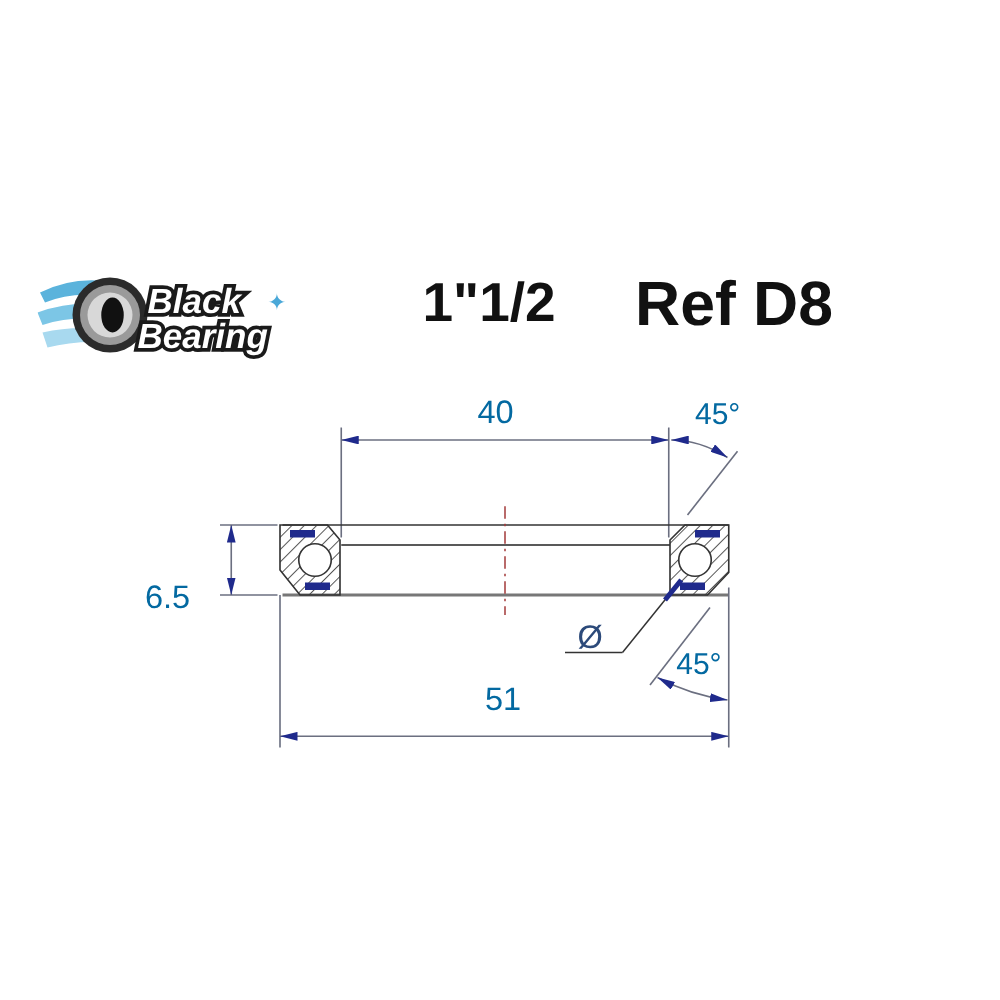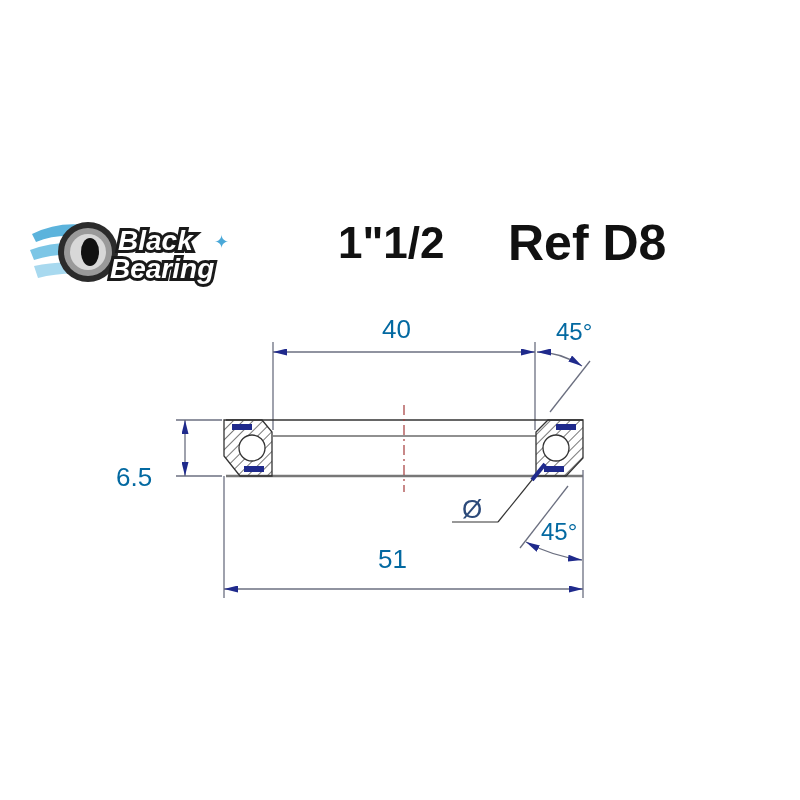--- a/index.html
+++ b/index.html
@@ -99,13 +99,13 @@
     <line x1="224" y1="476" x2="224" y2="598" stroke="#6b6f80" stroke-width="1.3"></line>
     <line x1="224" y1="589" x2="583" y2="589" stroke="#6b6f80" stroke-width="1.3" marker-start="url(#arr)" marker-end="url(#arr)"></line>
   </g>
 </svg>
 
 <div class="abs dim" style="left:382px; top:314px;">40</div>
 <div class="abs dim" style="left:556px; top:318px; font-size:24px;">45°</div>
 <div class="abs dim" style="left:116px; top:434px;margin-top:28px;">6.5</div>
 <div class="abs" style="left:462px; top:494px; font-size:26px; color:#2c4a7a;">Ø</div>
 <div class="abs dim" style="left:541px; top:518px; font-size:24px;">45°</div>
-<div class="abs dim" style="left:378px; top:544px;">51</div>
+<div class="abs dim" style="left:388px; top:544px;">51</div>
 
 </body></html>

